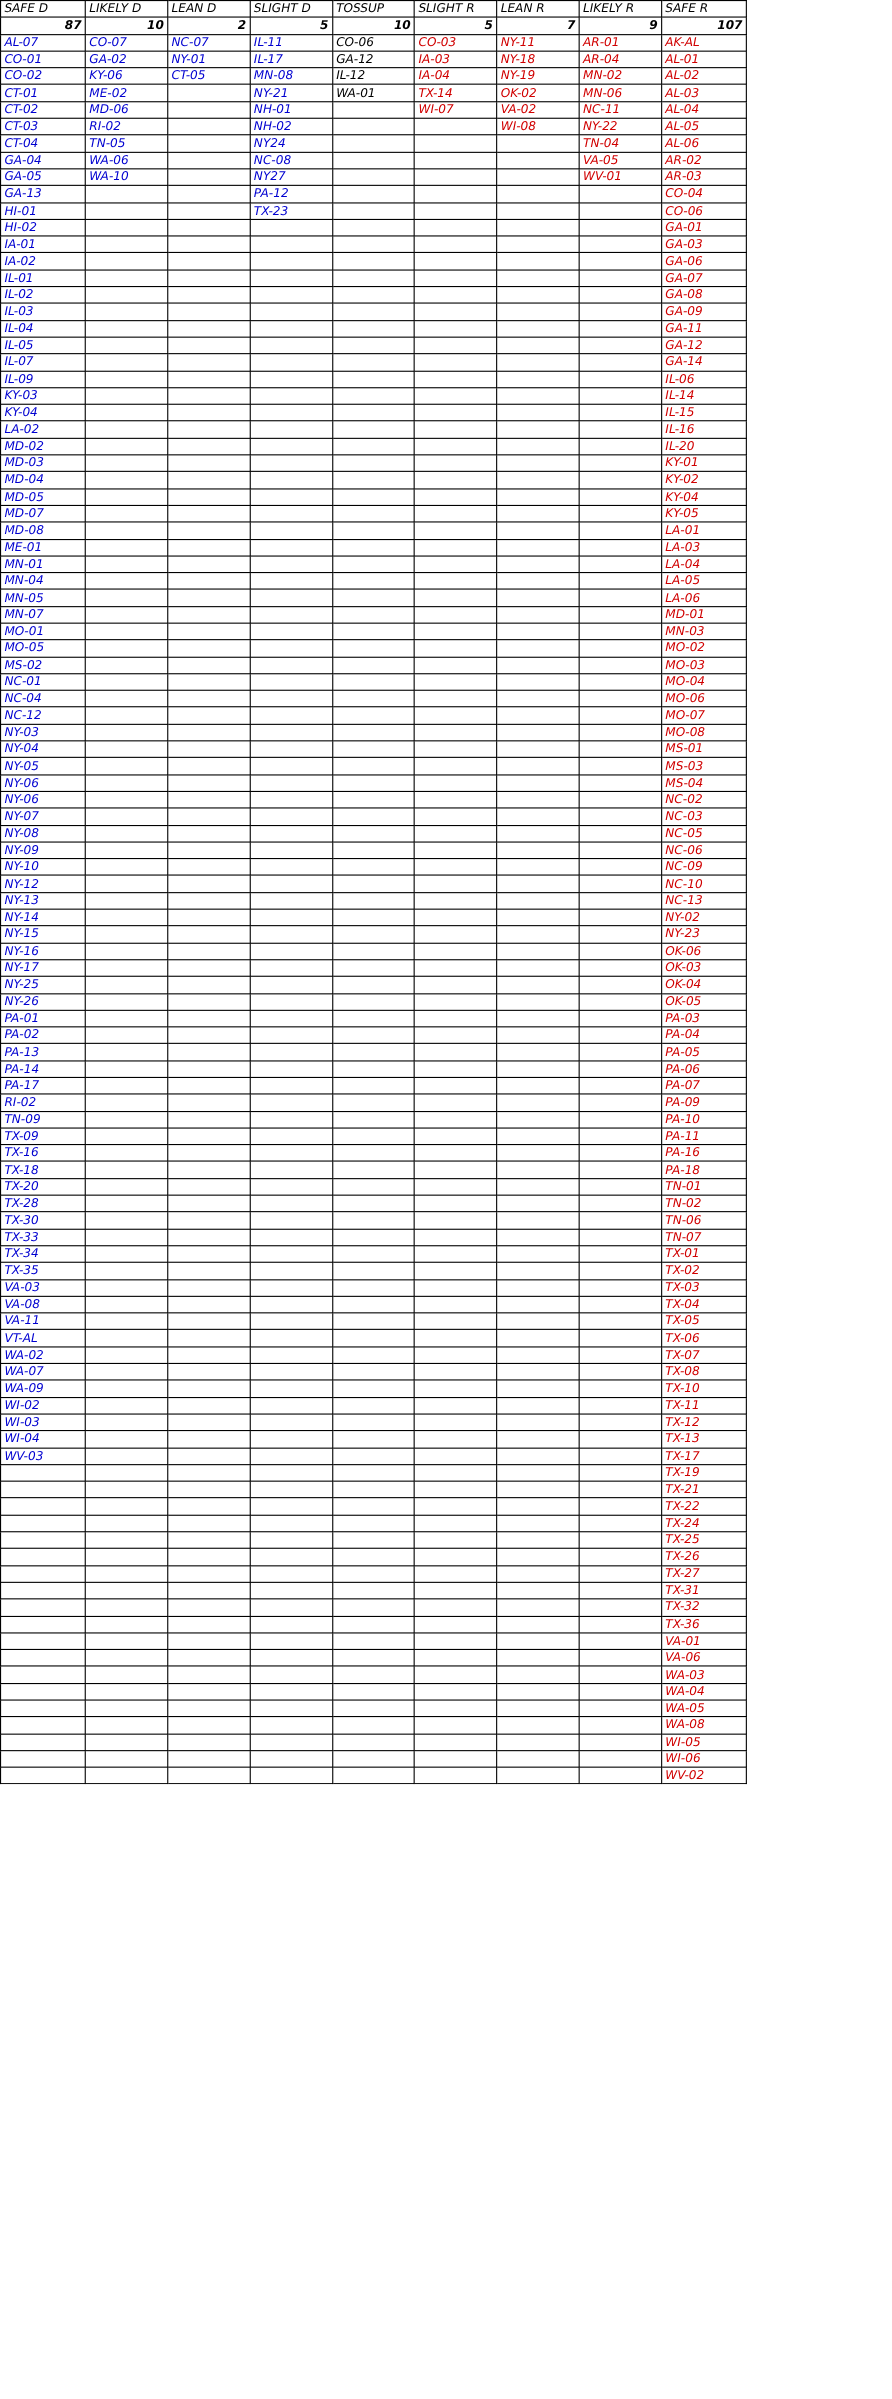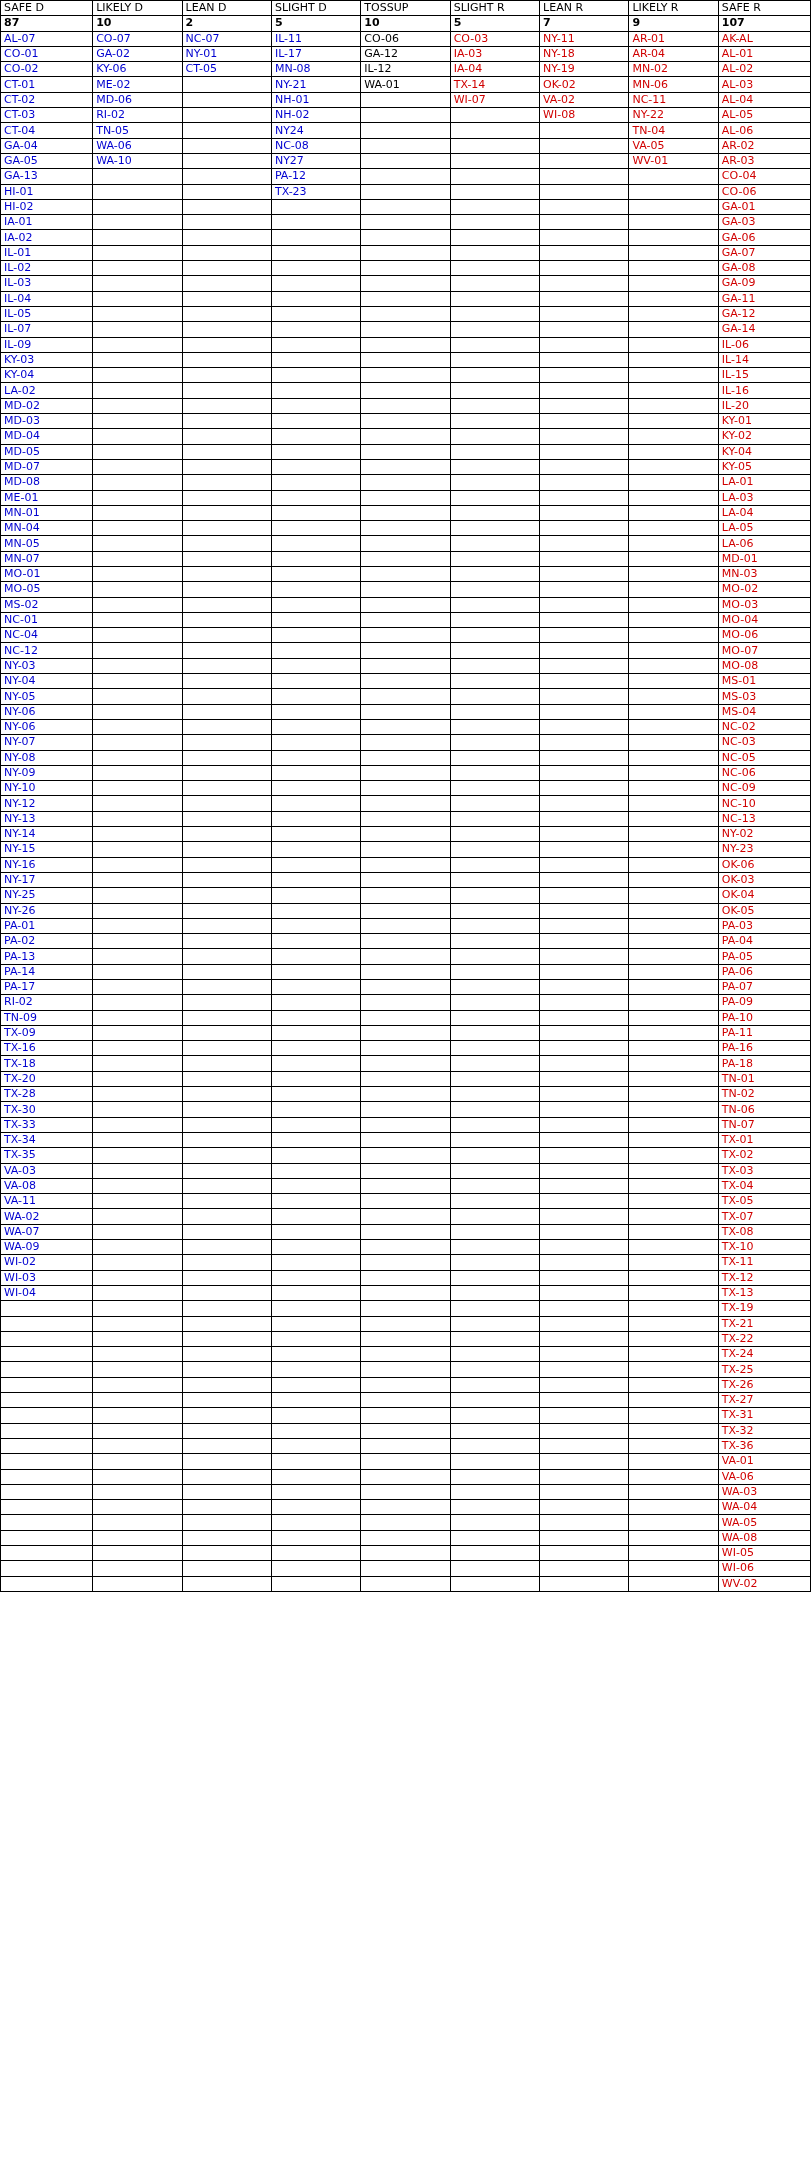--- a/index.html
+++ b/index.html
@@ -8,41 +8,42 @@
     background: #ffffff;
   }
   body {
     font-family: "DejaVu Sans", sans-serif;
     font-size: 11px;
     color: #000000;
   }
   #ratings-table {
     border-collapse: collapse;
     table-layout: fixed;
-    width: 811px;
+    width: 679px;
+    font-style: italic;
   }
   #ratings-table td, #ratings-table th {
     border: 1px solid #000000;
     padding: 0 3px;
     height: 14.3px;
     line-height: 14px;
     font-size: 11px;
     font-weight: normal;
     text-align: left;
     vertical-align: middle;
     white-space: nowrap;
     overflow: hidden;
   }
   #ratings-table thead th.hdr-label {
     font-weight: normal;
     text-align: left;
   }
   #ratings-table thead th.hdr-count {
     font-weight: bold;
-    text-align: left;
+    text-align: right;
   }
   col.c0 { width: 66px; }
   col.c1 { width: 64px; }
   col.c2 { width: 64px; }
   col.c3 { width: 64px; }
   col.c4 { width: 64px; }
   col.c5 { width: 64px; }
   col.c6 { width: 64px; }
   col.c7 { width: 64px; }
   col.c8 { width: 66px; }
@@ -931,20 +932,31 @@
         <td>&nbsp;</td>
         <td>&nbsp;</td>
         <td>&nbsp;</td>
         <td>&nbsp;</td>
         <td>&nbsp;</td>
         <td>&nbsp;</td>
         <td>&nbsp;</td>
         <td class="rep">TX-05</td>
       </tr>
       <tr>
+        <td class="dem">VT-AL</td>
+        <td>&nbsp;</td>
+        <td>&nbsp;</td>
+        <td>&nbsp;</td>
+        <td>&nbsp;</td>
+        <td>&nbsp;</td>
+        <td>&nbsp;</td>
+        <td>&nbsp;</td>
+        <td class="rep">TX-06</td>
+      </tr>
+      <tr>
         <td class="dem">WA-02</td>
         <td>&nbsp;</td>
         <td>&nbsp;</td>
         <td>&nbsp;</td>
         <td>&nbsp;</td>
         <td>&nbsp;</td>
         <td>&nbsp;</td>
         <td>&nbsp;</td>
         <td class="rep">TX-07</td>
       </tr>
@@ -995,20 +1007,31 @@
       <tr>
         <td class="dem">WI-04</td>
         <td>&nbsp;</td>
         <td>&nbsp;</td>
         <td>&nbsp;</td>
         <td>&nbsp;</td>
         <td>&nbsp;</td>
         <td>&nbsp;</td>
         <td>&nbsp;</td>
         <td class="rep">TX-13</td>
+      </tr>
+      <tr>
+        <td class="dem">WV-03</td>
+        <td>&nbsp;</td>
+        <td>&nbsp;</td>
+        <td>&nbsp;</td>
+        <td>&nbsp;</td>
+        <td>&nbsp;</td>
+        <td>&nbsp;</td>
+        <td>&nbsp;</td>
+        <td class="rep">TX-17</td>
       </tr>
       <tr>
         <td>&nbsp;</td>
         <td>&nbsp;</td>
         <td>&nbsp;</td>
         <td>&nbsp;</td>
         <td>&nbsp;</td>
         <td>&nbsp;</td>
         <td>&nbsp;</td>
         <td>&nbsp;</td>

